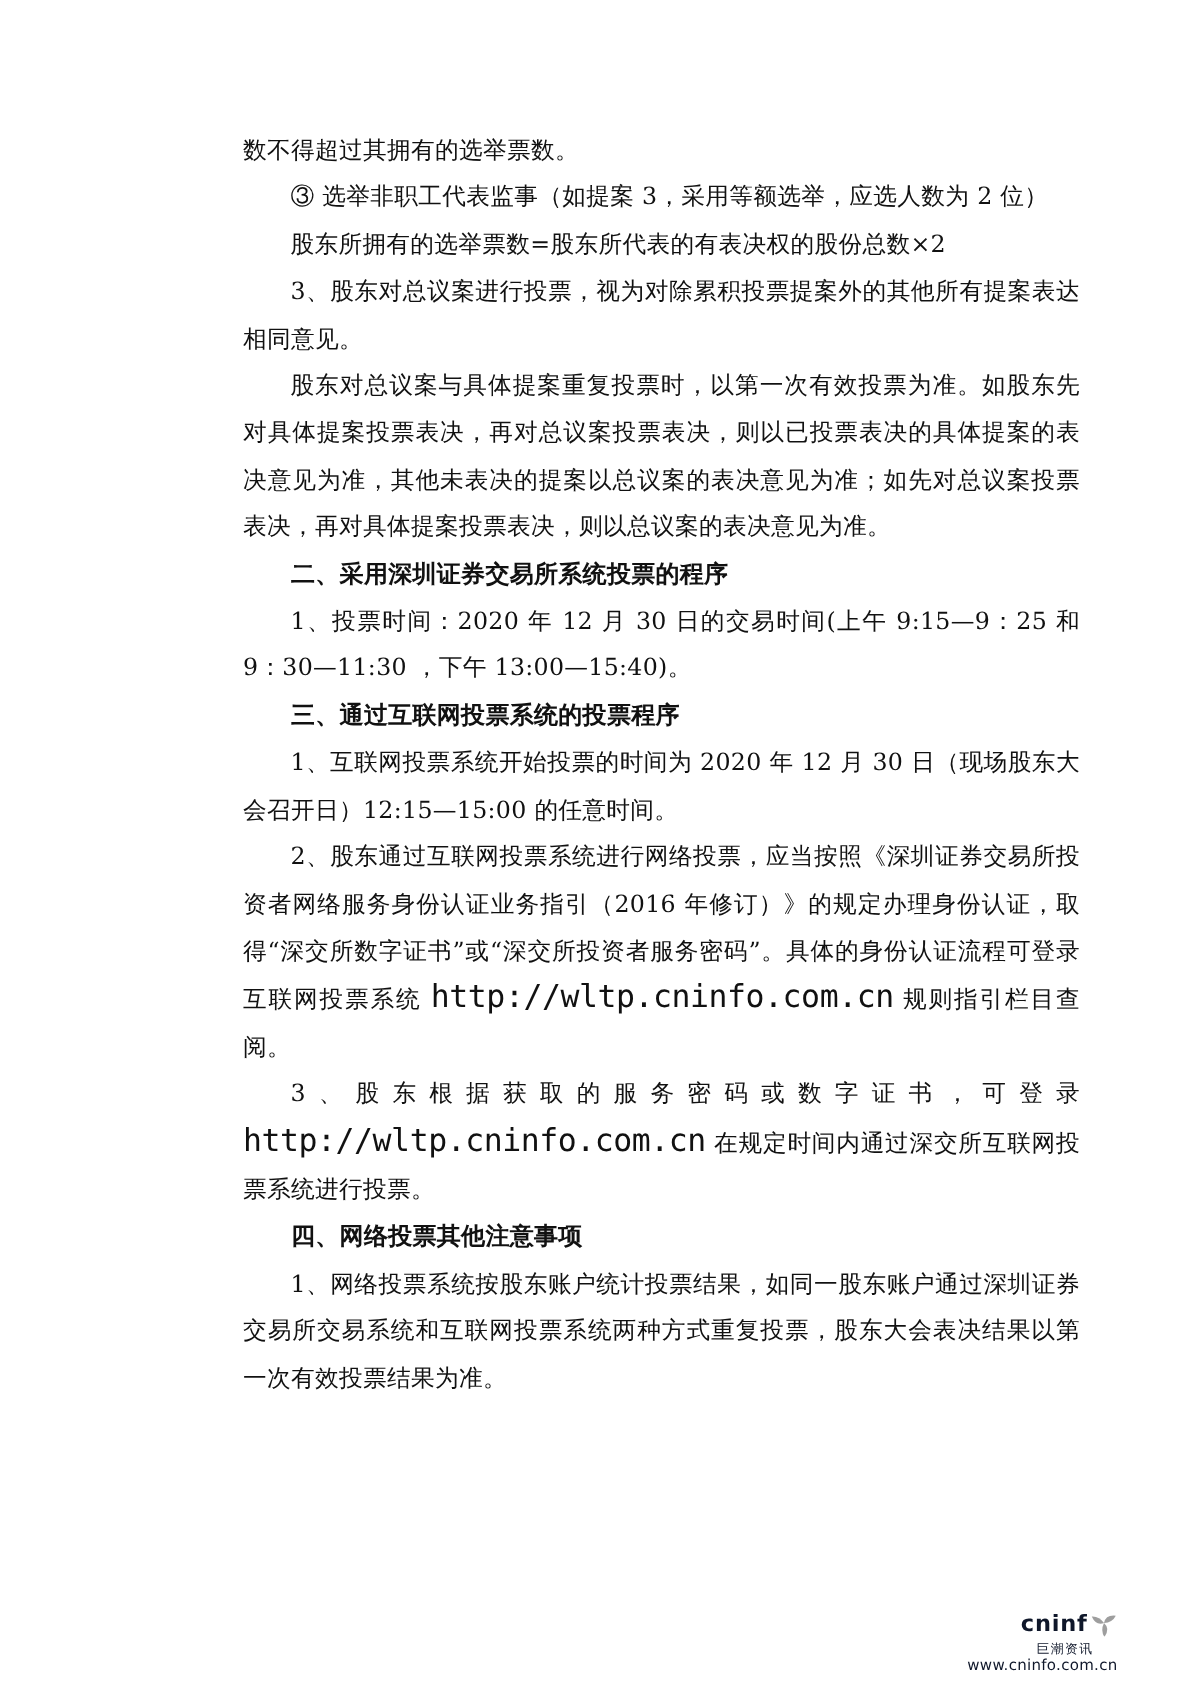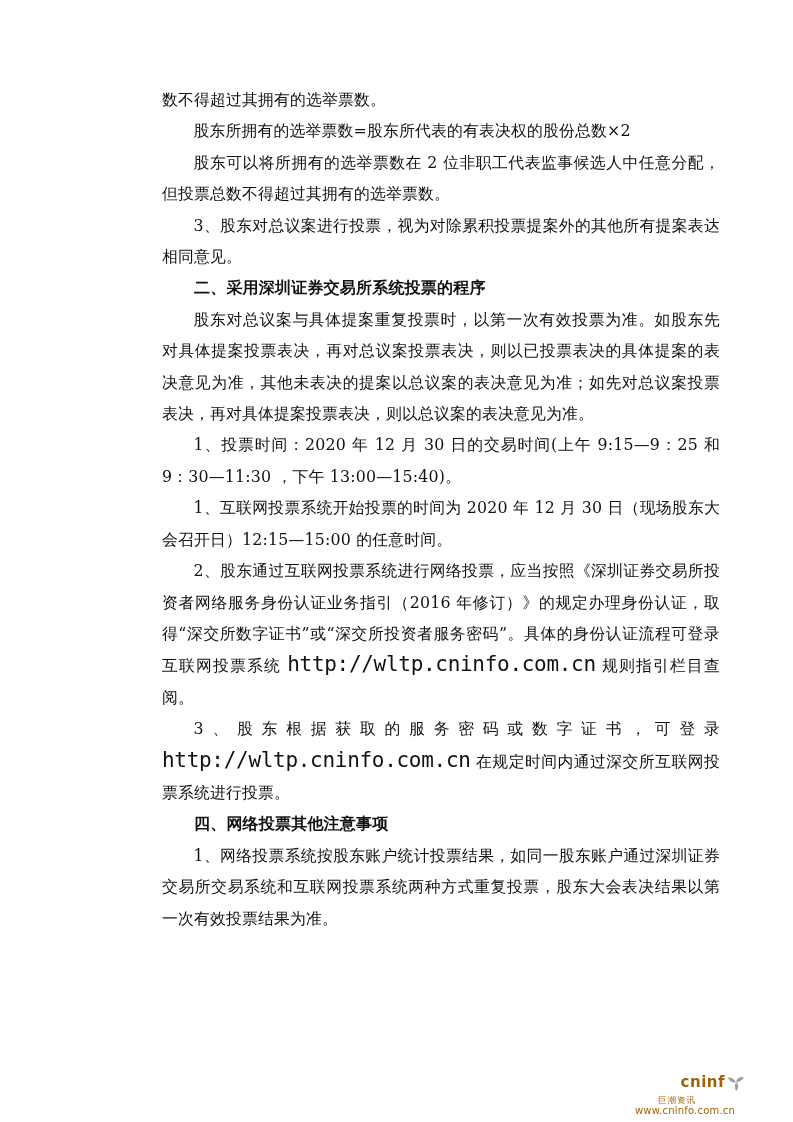--- a/index.html
+++ b/index.html
@@ -84,34 +84,35 @@
     letter-spacing: 0.2px;
   }
 </style>
 </head>
 <body>
 
 <div class="page">
 
   <div class="doc-body">
       <div class="para body"><span class="text">数不得超过其拥有的选举票数。</span></div>
+      <div class="para body indent"><span class="text">③ 选举非职工代表监事（如提案 3，采用等额选举，应选人数为 2 位）</span></div>
       <div class="para body indent"><span class="text">股东所拥有的选举票数=股东所代表的有表决权的股份总数×2</span></div>
-      <div class="para body indent"><span class="text">股东可以将所拥有的选举票数在 2 位非职工代表监事候选人中任意分配，但投票总数不得超过其拥有的选举票数。</span></div>
       <div class="para body indent"><span class="text">3、股东对总议案进行投票，视为对除累积投票提案外的其他所有提案表达相同意见。</span></div>
+      <div class="para body indent"><span class="text">股东对总议案与具体提案重复投票时，以第一次有效投票为准。如股东先对具体提案投票表决，再对总议案投票表决，则以已投票表决的具体提案的表决意见为准，其他未表决的提案以总议案的表决意见为准；如先对总议案投票表决，再对具体提案投票表决，则以总议案的表决意见为准。</span></div>
       <div class="para heading indent"><span class="text">二、采用深圳证券交易所系统投票的程序</span></div>
-      <div class="para body indent"><span class="text">股东对总议案与具体提案重复投票时，以第一次有效投票为准。如股东先对具体提案投票表决，再对总议案投票表决，则以已投票表决的具体提案的表决意见为准，其他未表决的提案以总议案的表决意见为准；如先对总议案投票表决，再对具体提案投票表决，则以总议案的表决意见为准。</span></div>
       <div class="para body indent"><span class="text">1、投票时间：2020 年 12 月 30 日的交易时间(上午 9:15—9：25 和 9：30—11:30 ，下午 13:00—15:40)。</span></div>
+      <div class="para heading indent"><span class="text">三、通过互联网投票系统的投票程序</span></div>
       <div class="para body indent"><span class="text">1、互联网投票系统开始投票的时间为 2020 年 12 月 30 日（现场股东大会召开日）12:15—15:00 的任意时间。</span></div>
       <div class="para body indent"><span class="text">2、股东通过互联网投票系统进行网络投票，应当按照《深圳证券交易所投资者网络服务身份认证业务指引（2016 年修订）》的规定办理身份认证，取得“深交所数字证书”或“深交所投资者服务密码”。具体的身份认证流程可登录互联网投票系统 </span><span class="url">http://wltp.cninfo.com.cn</span><span class="text"> 规则指引栏目查阅。</span></div>
       <div class="para body indent"><span class="text">3、股东根据获取的服务密码或数字证书，可登录 </span><span class="url">http://wltp.cninfo.com.cn</span><span class="text"> 在规定时间内通过深交所互联网投票系统进行投票。</span></div>
       <div class="para heading indent"><span class="text">四、网络投票其他注意事项</span></div>
       <div class="para body indent"><span class="text">1、网络投票系统按股东账户统计投票结果，如同一股东账户通过深圳证券交易所交易系统和互联网投票系统两种方式重复投票，股东大会表决结果以第一次有效投票结果为准。</span></div>
     </div>
 
-  <div class="footer-logo" style="color: #a16207; text-align: center;">
+  <div class="footer-logo" style="color: #0f172a;">
     <div class="brand-row">
       <span class="brand">cninf</span>
       <svg class="swirl" viewBox="0 0 24 24" aria-hidden="true">
         <g fill="#9e9e9e">
           <path d="M12 12 Q13.5 4.5 22.5 5.5 Q19.5 11.5 12 12 Z"></path>
           <path d="M12 12 Q13.5 4.5 22.5 5.5 Q19.5 11.5 12 12 Z" transform="rotate(120 12 12)"></path>
           <path d="M12 12 Q13.5 4.5 22.5 5.5 Q19.5 11.5 12 12 Z" transform="rotate(240 12 12)"></path>
         </g>
       </svg>
     </div>

